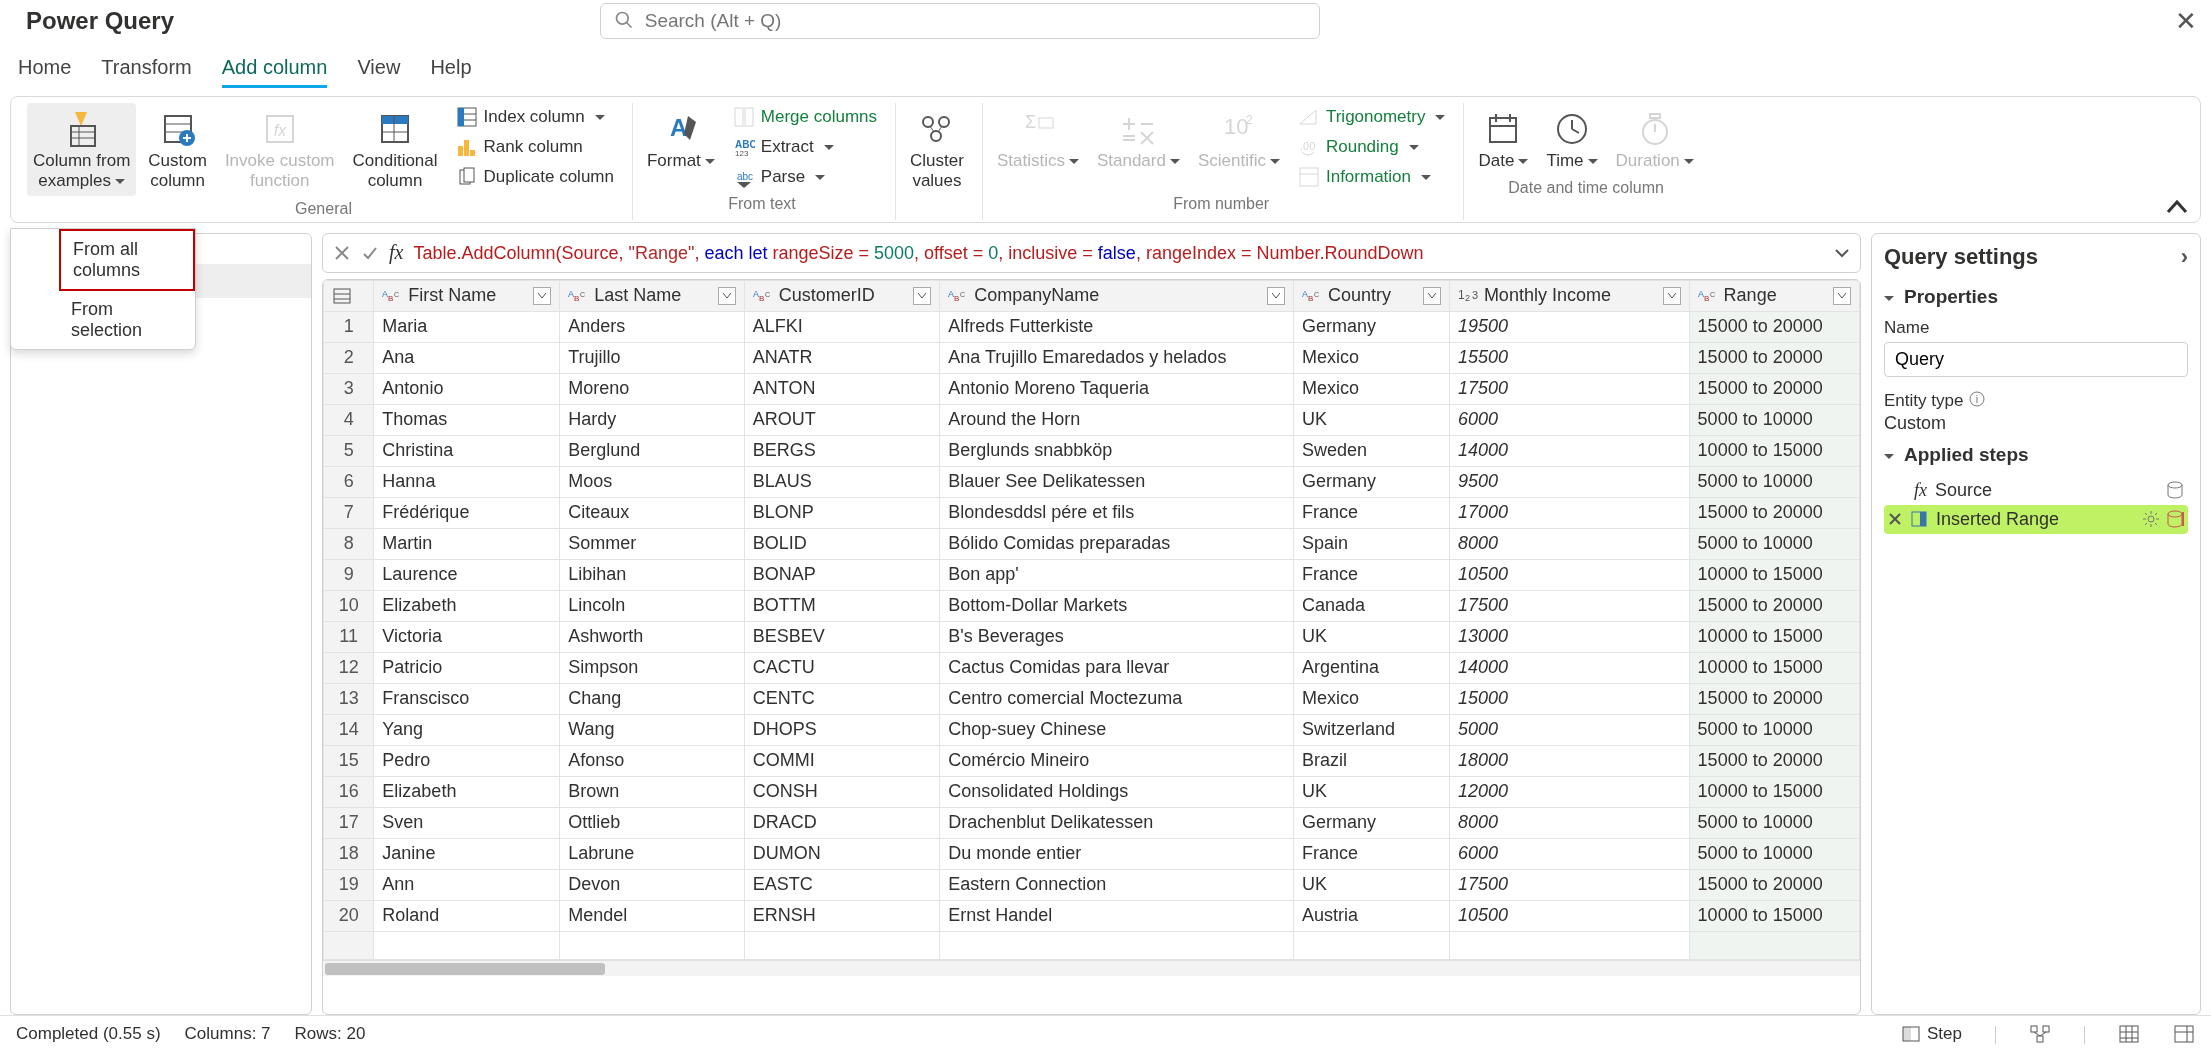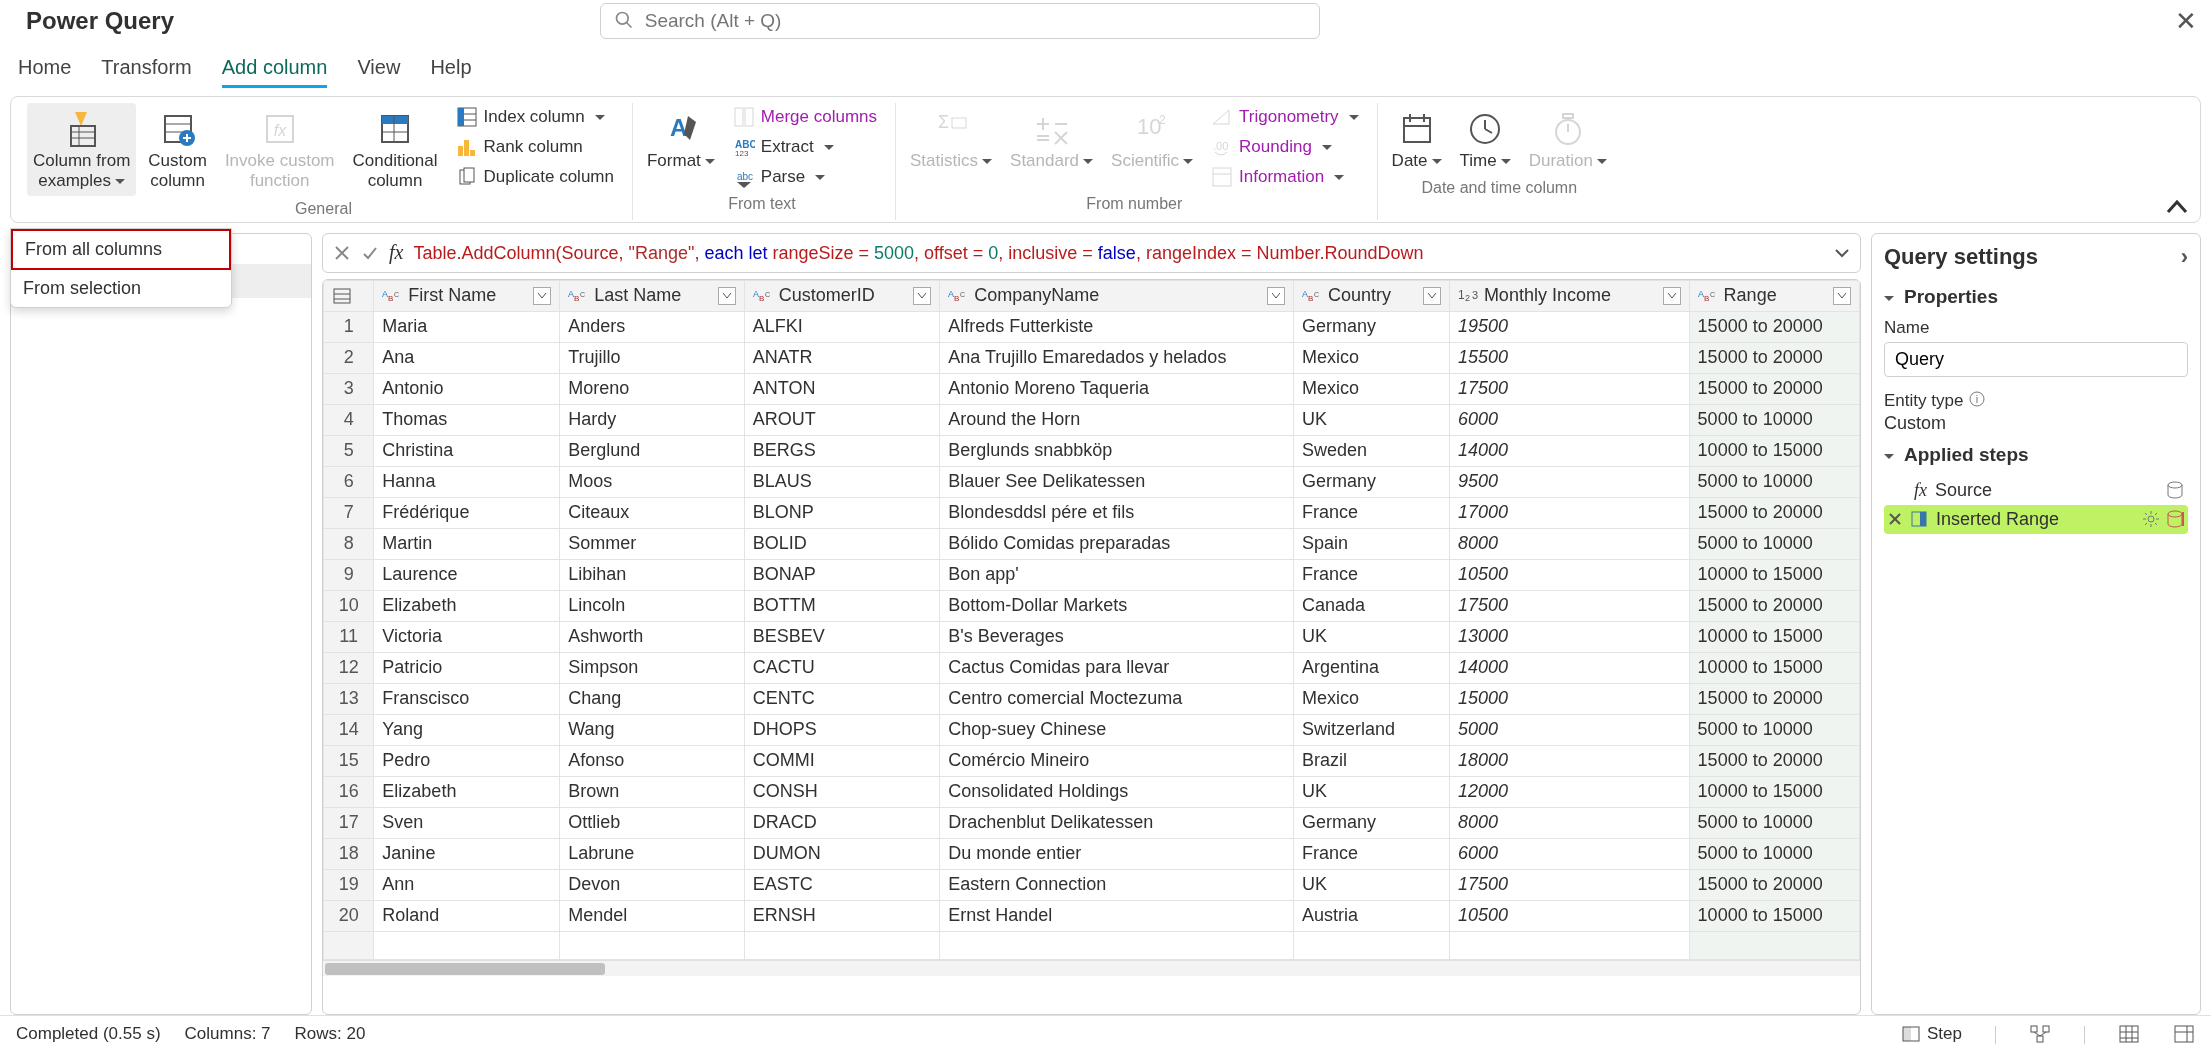--- a/index.html
+++ b/index.html
@@ -21,26 +21,26 @@
   .ribbon-group { display: flex; flex-direction: column; border-right: 1px solid #e3e3e3; padding: 0 12px 2px 8px; }
   .ribbon-group:last-child { border-right: none; }
   .ribbon-group .buttons { display: flex; align-items: flex-start; gap: 6px; }
   .ribbon-group .glabel { text-align: center; font-size: 16px; color: #777; padding-top: 4px; }
   .rbtn { display: flex; flex-direction: column; align-items: center; justify-content: flex-start; width: auto; cursor: pointer; text-align: center; padding: 4px 6px; border-radius: 4px; }
   .rbtn .ico { width: 44px; height: 44px; display: flex; align-items: center; justify-content: center; }
   .rbtn .lbl { font-size: 17px; color: #333; line-height: 1.2; white-space: pre-line; }
   .rbtn.disabled .lbl { color: #b6b6b6; }
   .rbtn.disabled svg { opacity: 0.4; }
   .rsmall { display: flex; align-items: center; gap: 6px; font-size: 17px; color: #333; padding: 3px 6px; cursor: pointer; border-radius: 4px; white-space: nowrap; }
-  .rsmall.disabled { color: #a21caf; }
+  .rsmall.disabled { color: #15803d; }
   .rsmall.disabled svg { opacity: 0.4; }
   .vstack { display: flex; flex-direction: column; gap: 2px; }
   .ribbon-collapse { position: absolute; right: 12px; bottom: 8px; cursor: pointer; }
   
-  .dropdown-menu { position: absolute; top: 228px; left: 10px; width: 222px; background: #fff; border: 1px solid #d0d0d0; border-radius: 0 0 6px 6px; box-shadow: 0 4px 10px rgba(0,0,0,0.15); z-index: 100; }
+  .dropdown-menu { position: absolute; top: 228px; left: 10px; width: 186px; background: #fff; border: 1px solid #d0d0d0; border-radius: 0 0 6px 6px; box-shadow: 0 4px 10px rgba(0,0,0,0.15); z-index: 100; padding-left: 48px; }
   .dd-item { padding: 8px 12px; font-size: 18px; cursor: pointer; }
   .dd-item.highlight { border: 2px solid #c00000; }
   
   .main { display: flex; flex: 1; margin: 10px 10px 0 10px; min-height: 0; }
   .left-pane { width: 302px; border: 1px solid #d0d0d0; border-radius: 6px; display: flex; flex-direction: column; margin-right: 10px; }
   .left-pane .collapse { text-align: right; padding: 6px 10px; cursor: pointer; color: #555; font-size: 20px; }
   .query-item { display: flex; align-items: center; gap: 8px; padding: 6px 10px 6px 30px; background: #eeeeee; cursor: pointer; }
   .query-item svg { flex-shrink: 0; }
   
   .center { flex: 1; display: flex; flex-direction: column; min-width: 0; border-radius: 6px; margin-right: 10px; }
@@ -226,20 +226,38 @@
                 <path d="M 4 16 L 18 16 L 11 22 Z" fill="#555"></path>
               </svg>
             <span>Parse</span>
             <span class="chev"></span>
           </div>
         </div>
       </div>
       <div class="glabel">From text</div>
     </div>
 
+    <div class="ribbon-group" style="border-right:1px solid #e3e3e3;">
+      <div class="buttons">
+        <div class="rbtn">
+          <span class="ico">
+            <svg width="42" height="42">
+                <circle cx="12" cy="14" r="5" fill="none" stroke="#555" stroke-width="2"></circle>
+                <circle cx="28" cy="14" r="5" fill="none" stroke="#555" stroke-width="2"></circle>
+                <circle cx="20" cy="28" r="5" fill="none" stroke="#555" stroke-width="2"></circle>
+                <line x1="14" y1="18" x2="18" y2="24" stroke="#555"></line>
+                <line x1="26" y1="18" x2="22" y2="24" stroke="#555"></line>
+              </svg>
+          </span>
+          <span class="lbl">Cluster
+values</span>
+        </div>
+      </div>
+      <div class="glabel">&nbsp;</div>
+    </div>
 
     <div class="ribbon-group">
       <div class="buttons">
         <div class="rbtn disabled">
           <span class="ico">
               <svg width="42" height="42">
                 <text x="8" y="20" font-size="18" fill="#999">Σ</text>
                 <rect x="22" y="10" width="14" height="10" fill="none" stroke="#999"></rect>
               </svg>
             </span>

